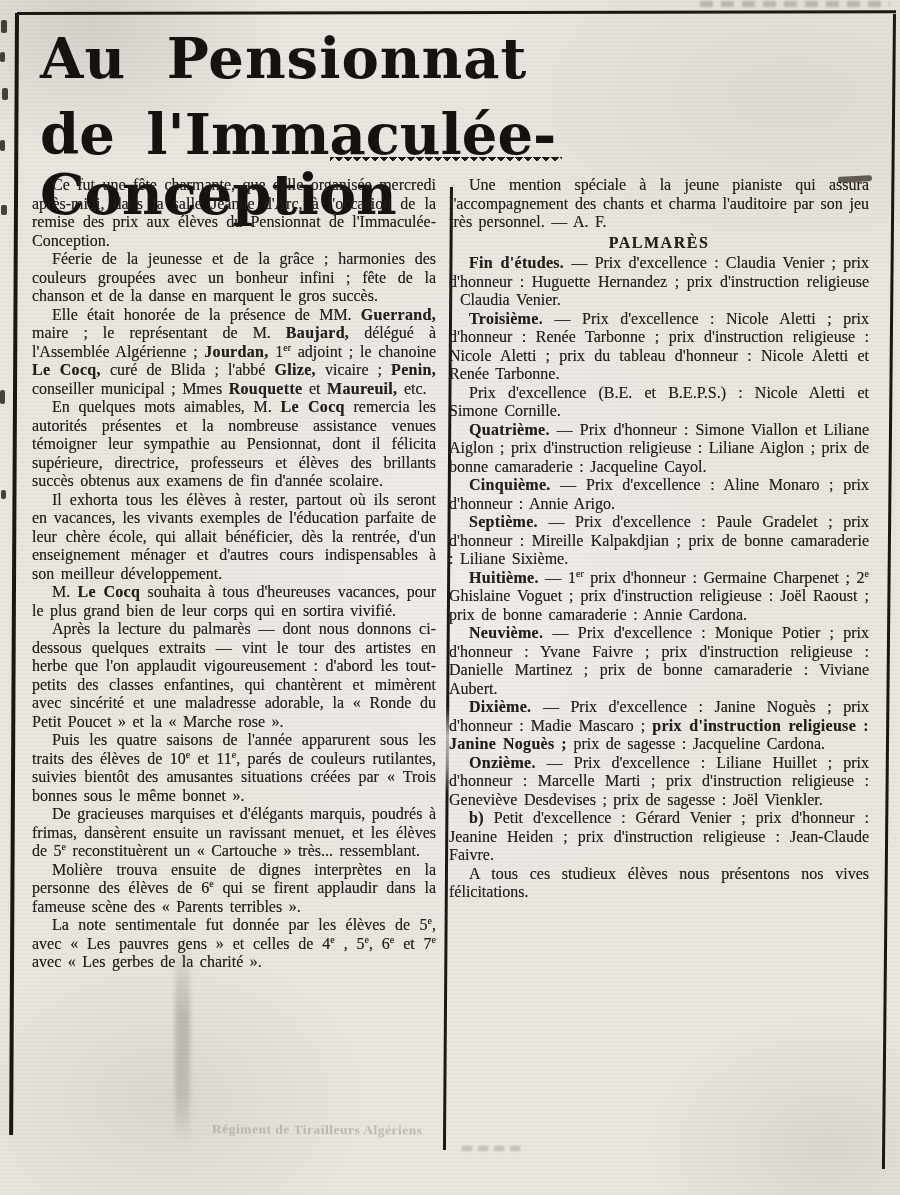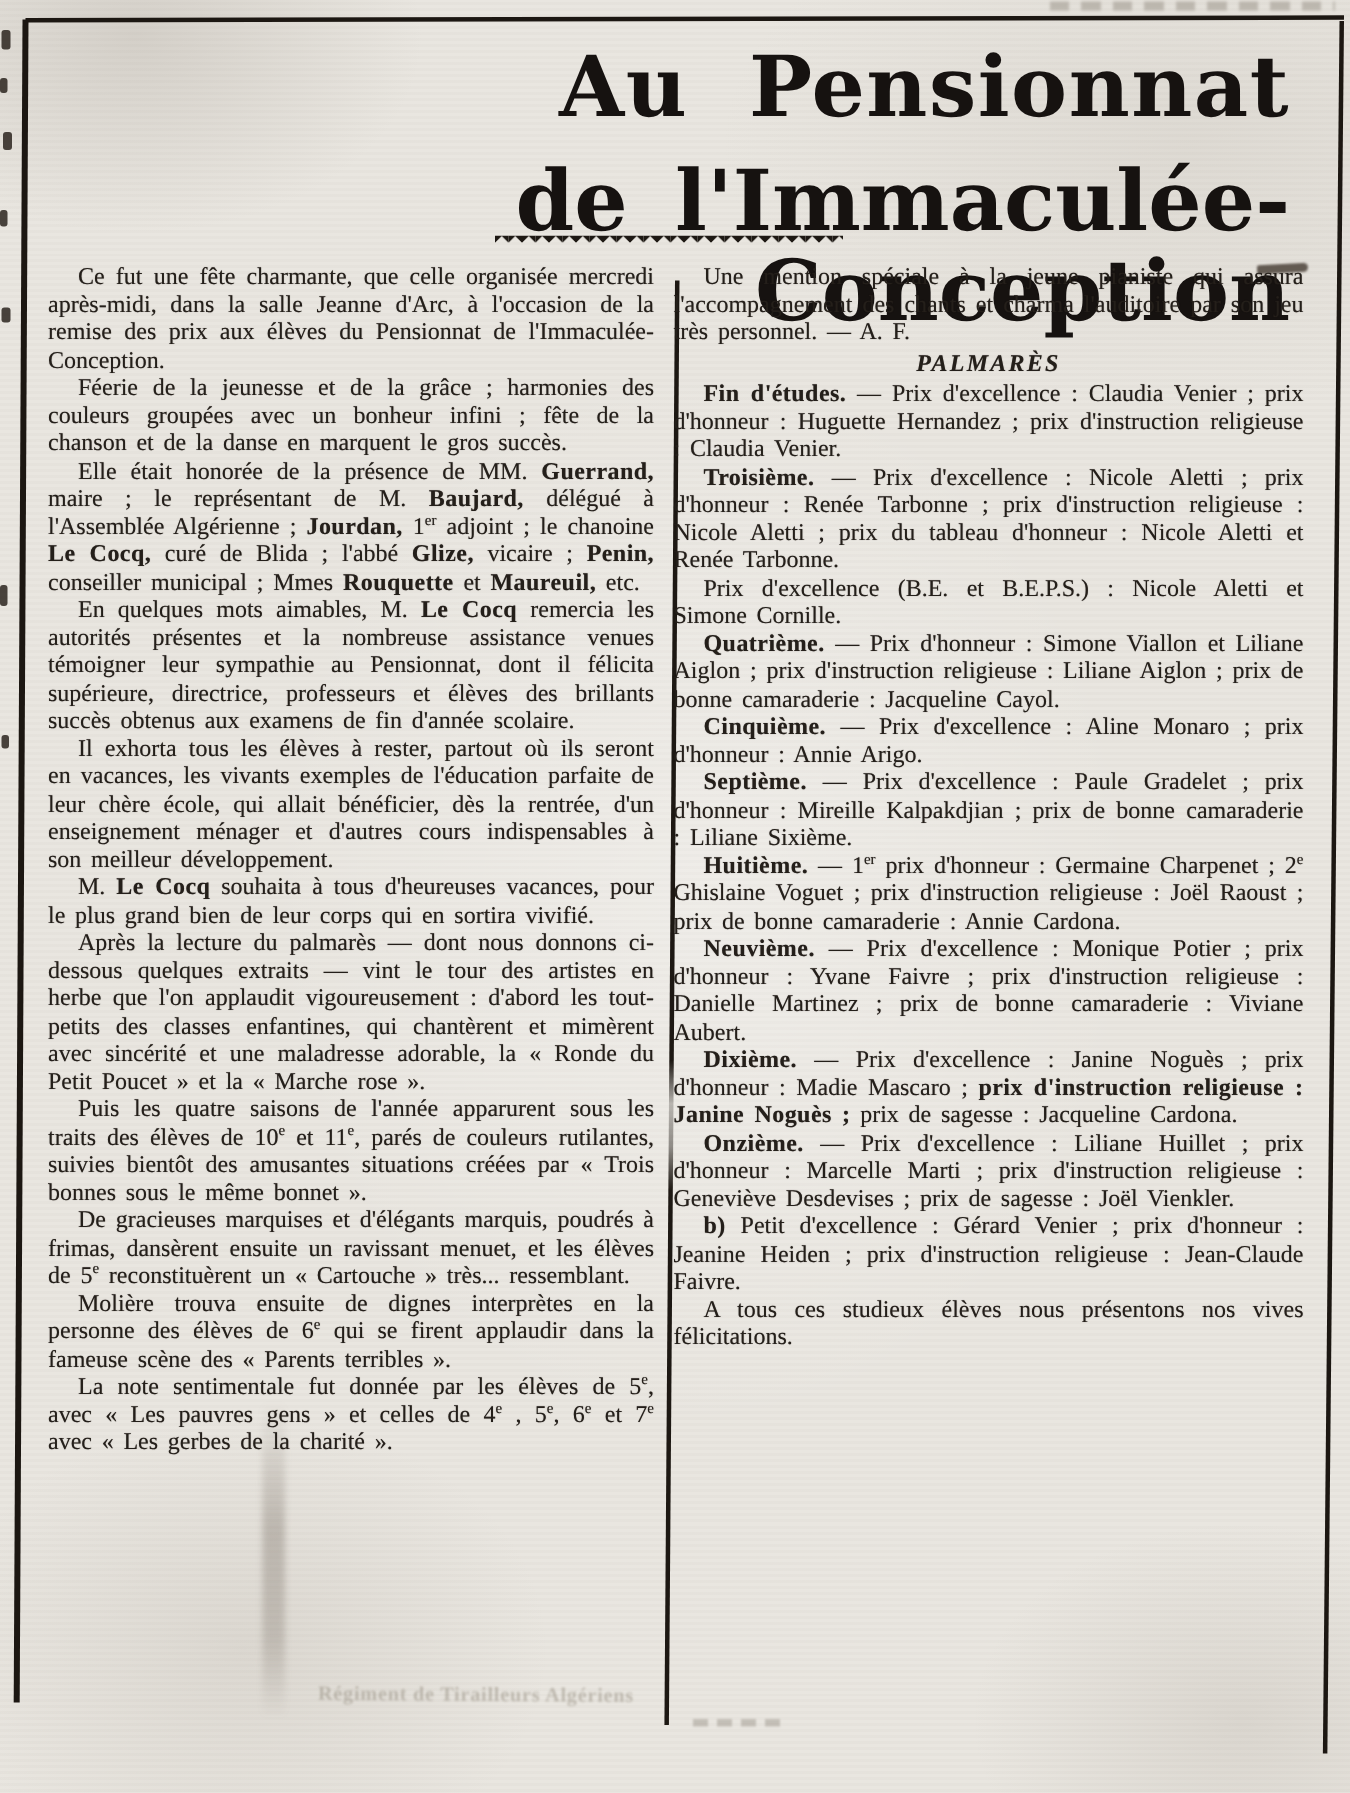--- a/index.html
+++ b/index.html
@@ -19,41 +19,41 @@
   
   .rule{position:absolute;background:#1c1712;}
   .rule-top{left:17px;top:12px;width:879px;height:3px;transform:rotate(-.12deg);transform-origin:left;}
   .rule-left{left:15px;top:13px;width:4px;height:1122px;transform:rotate(.3deg);transform-origin:top;}
   .rule-right{left:893px;top:14px;width:3px;height:1155px;transform:rotate(.55deg);transform-origin:top;}
   .rule-divider{
     left:450px;top:187px;width:3px;height:963px;transform:rotate(.42deg);transform-origin:top;
     background:linear-gradient(to bottom,#1d1813 0%,#1d1813 54%,rgba(29,24,19,.25) 57%,rgba(29,24,19,.45) 60%,#1d1813 63%,#1d1813 100%);
   }
   
-  .headline{position:absolute;left:40px;top:26px;width:820px;text-align:right;
+  .headline{position:absolute;left:40px;top:26px;width:820px;text-align:left;
     font-family:"DejaVu Serif","Liberation Serif",serif;font-weight:bold;color:#161210;}
   .headline .l1{font-size:56px;line-height:64px;word-spacing:20px;letter-spacing:1px;}
   .headline .l2{font-size:56px;line-height:60px;word-spacing:12px;letter-spacing:0;margin-top:14px;}
   .zigzag{position:absolute;left:330px;top:157px;width:232px;height:9px;
     background:
       linear-gradient(135deg,#1d1813 25%,transparent 25%),
       linear-gradient(225deg,#1d1813 25%,transparent 25%);
     background-size:9px 9px;background-repeat:repeat-x;}
   
   .col{position:absolute;top:176px;}
   .col-left{left:32px;width:404px;}
   .col-right{left:449px;width:420px;}
   .col p{margin:0;text-align:justify;font-size:16px;line-height:18.5px;
     text-indent:20px;word-spacing:2.5px;
     text-shadow:0 0 .6px rgba(34,28,23,.55);}
   .col .b{font-weight:bold;letter-spacing:.3px;}
   .col .sup{vertical-align:super;font-size:10px;line-height:0;}
   .palmares-title{text-align:center !important;text-indent:0 !important;
     font-weight:bold;font-size:18px;letter-spacing:1.5px;line-height:24px;
-    margin:2px 0 2px 0 !important;font-style:italic;}
+    margin:2px 0 2px 0 !important;}
   
   .margin-mark{position:absolute;background:#2b241e;border-radius:2px;opacity:.85;}
   .top-ghost{position:absolute;left:700px;top:1px;width:190px;height:6px;opacity:.45;filter:blur(1px);
     background:repeating-linear-gradient(90deg,#8d867b 0 13px,transparent 13px 21px);}
   .smudge-arrow{position:absolute;left:838px;top:176px;width:34px;height:6px;background:#443a31;
     border-radius:3px 6px 6px 3px;filter:blur(.6px);transform:rotate(-3deg);opacity:.8;}
   .ghost-text{position:absolute;left:212px;top:1122px;width:236px;
     font-size:13.5px;font-weight:bold;color:#9b948763;color:#9b9487;opacity:.55;
     filter:blur(.7px);transform:rotate(.4deg);letter-spacing:.5px;}
   .ghost-dashes{position:absolute;left:462px;top:1146px;width:60px;height:5px;opacity:.4;filter:blur(.8px);

